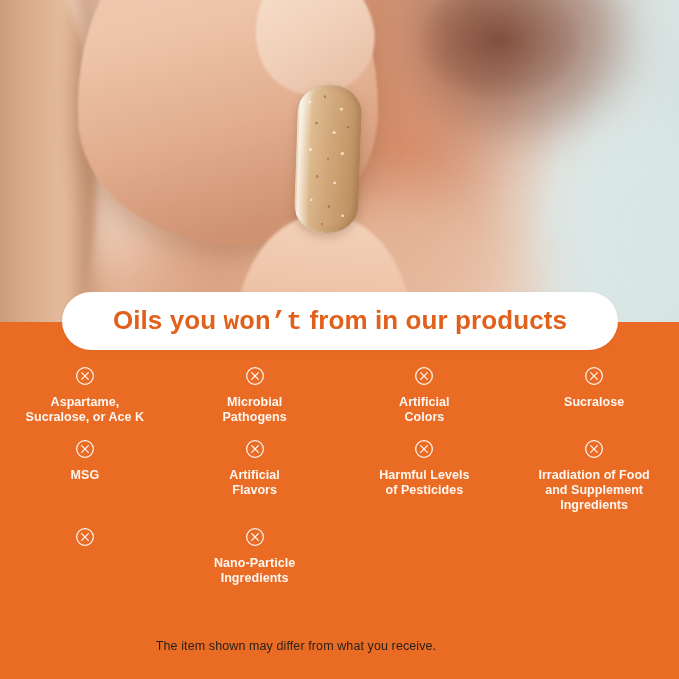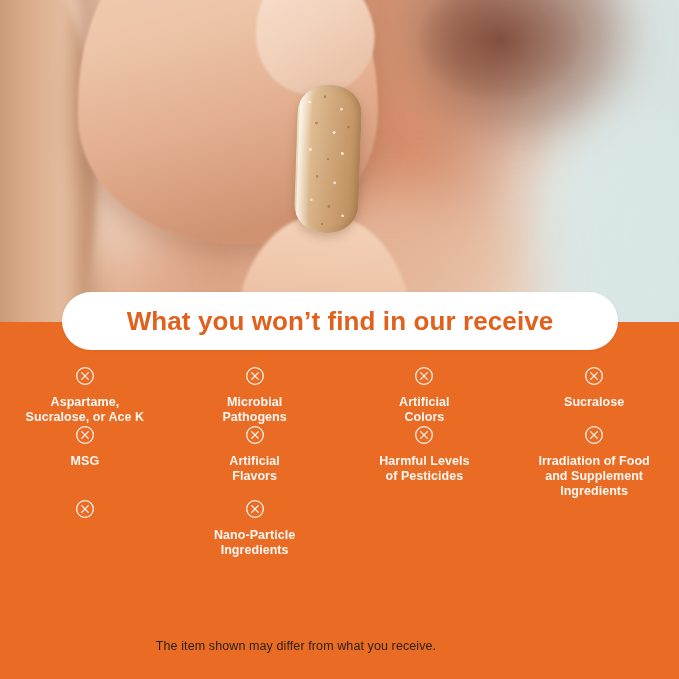--- a/index.html
+++ b/index.html
@@ -189,30 +189,32 @@
   }
   .heading-text {
     font-size: 26px;
     color: #e0601c;
     letter-spacing: 0.1px;
     white-space: nowrap;
     font-weight: 600;
   }
   .heading-text .strong {
     font-weight: 800;
+    font-family: Liberation Mono, monospace;
   }
 
   
   .grid {
     position: absolute;
     left: 0;
     top: 366px;
     width: 679px;
     display: grid;
     grid-template-columns: repeat(4, 1fr);
+    row-gap: 14px;
   }
   .cell {
     display: flex;
     flex-direction: column;
     align-items: center;
     padding: 0 8px;
   }
   .x-icon {
     width: 20px;
     height: 20px;
@@ -259,21 +261,21 @@
 
     <div class="tablet">
       <div class="tablet-edge"></div>
       <div class="tablet-speckle"></div>
     </div>
   </div>
 
   <div class="panel"></div>
 
   <div class="heading-pill">
-    <div class="heading-text"><span>What you </span><span class="strong">won’t</span><span> find in our receive</span></div>
+    <div class="heading-text"><span>Oils you </span><span class="strong">won’t</span><span> from in our products</span></div>
   </div>
 
   <div class="grid" id="claims-grid">
       <div class="cell">
         <svg class="x-icon" viewBox="0 0 24 24">
           <circle cx="12" cy="12" r="10" fill="none" stroke="#fdf6f1" stroke-width="1.5"></circle>
           <line x1="8" y1="8" x2="16" y2="16" stroke="#fdf6f1" stroke-width="1.5" stroke-linecap="round"></line>
           <line x1="16" y1="8" x2="8" y2="16" stroke="#fdf6f1" stroke-width="1.5" stroke-linecap="round"></line>
         </svg>
         <div class="cell-label">Aspartame,<br>Sucralose, or Ace K</div>

